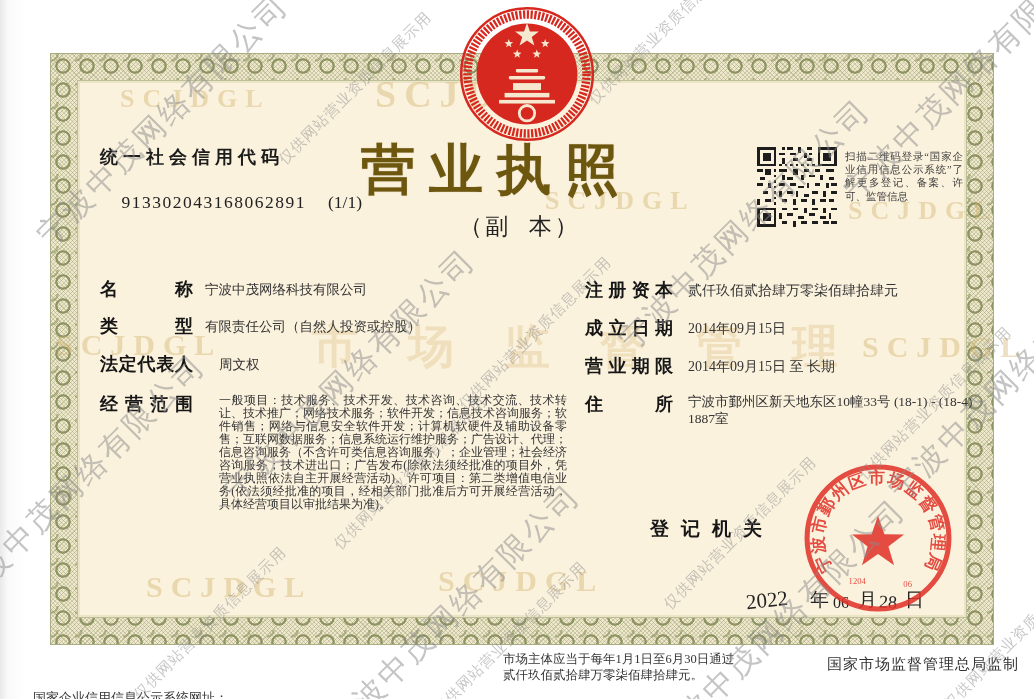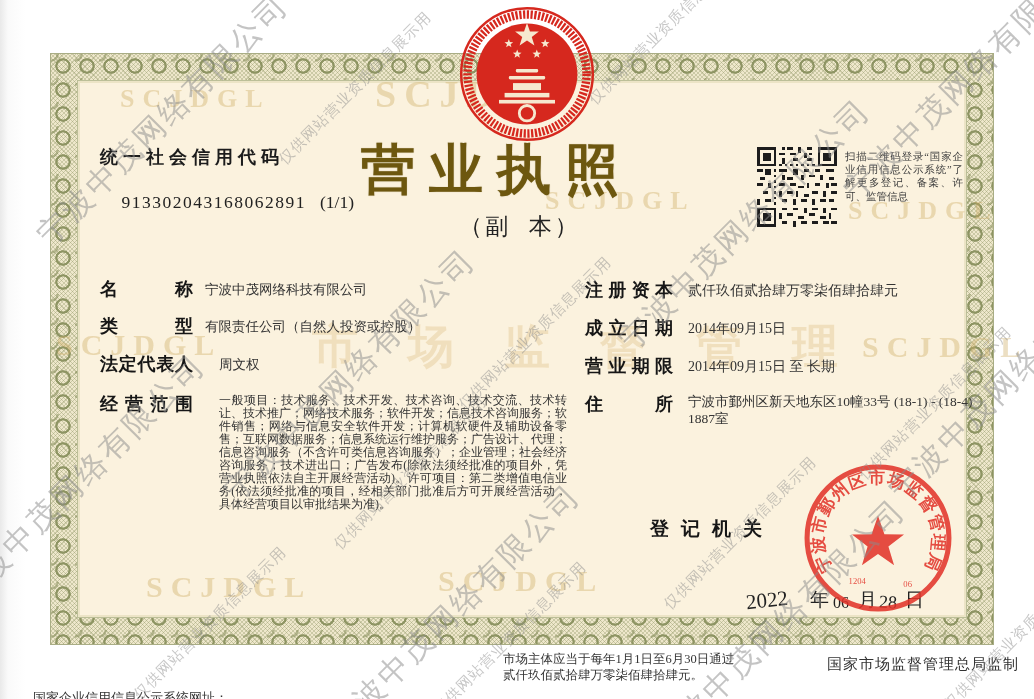--- a/index.html
+++ b/index.html
@@ -19,21 +19,21 @@
          box-shadow:inset 0 0 0 2px #ece4c6;}
   
   .wm-gold{position:absolute;z-index:2;font-weight:bold;letter-spacing:8px;
            color:rgba(206,172,96,.38);white-space:nowrap;}
   .wm-central{position:absolute;left:312px;top:316px;z-index:2;font-size:46px;font-weight:bold;
               letter-spacing:50px;color:rgba(200,150,60,.20);white-space:nowrap;}
   
   .emblem{position:absolute;left:453px;top:4px;z-index:4;}
   .credit-label{position:absolute;left:100px;top:145px;z-index:3;font-size:18px;font-weight:bold;letter-spacing:5px;color:#1c1c1c;}
   .credit-code{position:absolute;left:98px;top:171px;z-index:3;font-size:17.5px;letter-spacing:1.5px;color:#222;white-space:pre;}
-  .credit-code .suffix{margin-left:14px;letter-spacing:0;}
+  .credit-code .suffix{margin-left:22px;letter-spacing:0;}
   .title{position:absolute;left:317px;top:134px;width:360px;z-index:3;text-align:center;
          font-size:54px;font-weight:bold;letter-spacing:14px;color:#6d570f;
          text-shadow:0 0 1px rgba(90,70,10,.45);white-space:nowrap;}
   .subtitle{position:absolute;left:430px;top:211px;width:180px;z-index:3;text-align:center;
             font-size:23px;letter-spacing:3px;color:#222;white-space:pre;}
   .qr{position:absolute;left:757px;top:147px;z-index:3;}
   .qr-note{position:absolute;left:845px;top:150px;width:118px;z-index:3;font-size:10.5px;
            line-height:13.2px;color:#3d3d3d;text-align:justify;}
   .lbl{position:absolute;z-index:3;font-size:18px;font-weight:bold;color:#161616;}
   .spread{display:inline-flex;justify-content:space-between;}

